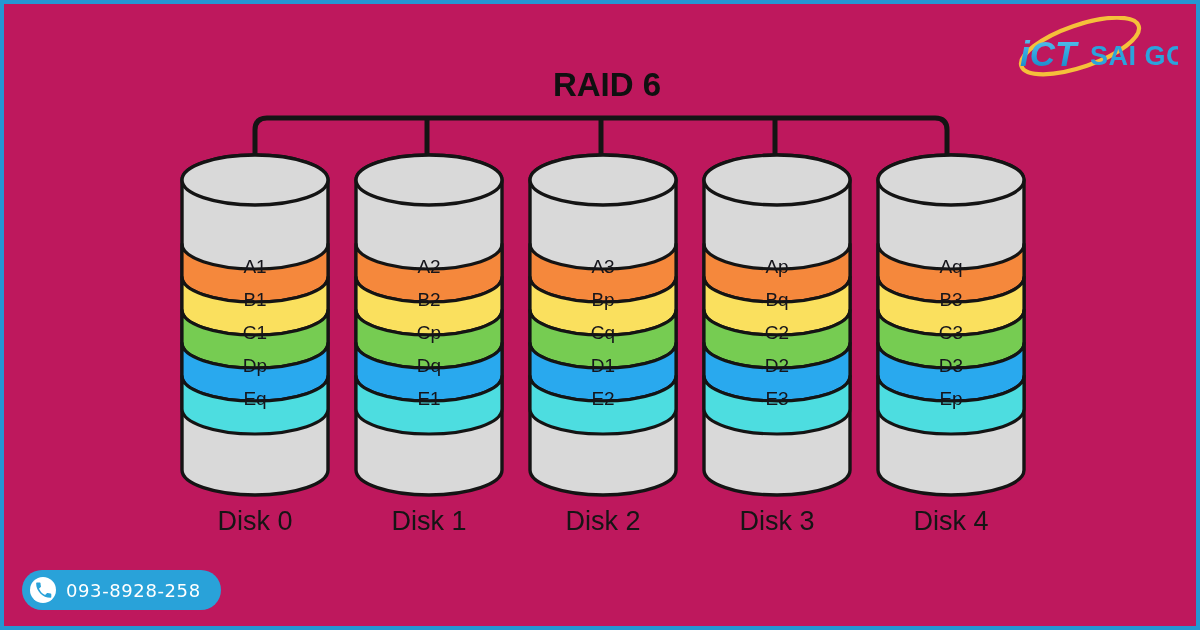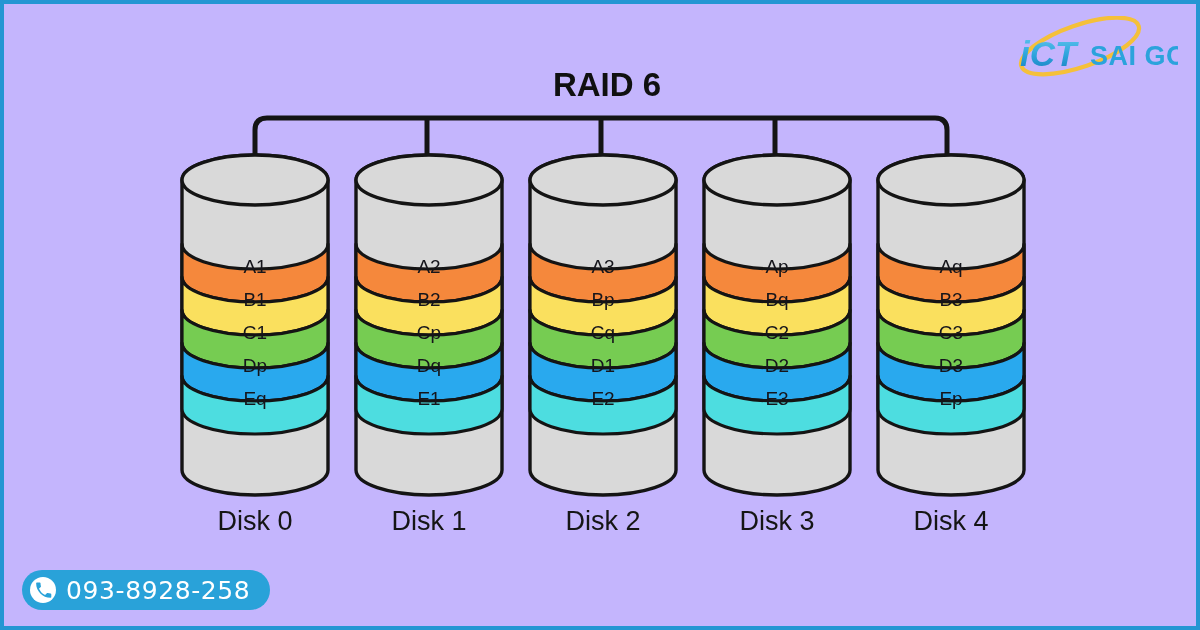--- a/index.html
+++ b/index.html
@@ -7,21 +7,21 @@
     padding: 0;
     background: #ffffff;
   }
   body {
     font-family: "Liberation Sans", sans-serif;
   }
   #canvas {
     position: relative;
     width: 1200px;
     height: 630px;
-    background: #c4b5fd;
+    background: #be185d;
     box-sizing: border-box;
     overflow: hidden;
   }
   #frame-border {
     position: absolute;
     left: 0; top: 0;
     width: 1200px;
     height: 630px;
     box-sizing: border-box;
     border: 4px solid #2496D3;
@@ -58,21 +58,21 @@
     border-radius: 50%;
     background: #ffffff;
     display: flex;
     align-items: center;
     justify-content: center;
     margin-right: 10px;
     flex: 0 0 auto;
   }
   #phone-number {
     color: #ffffff;
-    font-size: 25px;
+    font-size: 18px;
     letter-spacing: 0.6px;
     white-space: nowrap;
     font-family: "DejaVu Sans", sans-serif;
   }
   .svg-title {
     font-family: "Liberation Sans", sans-serif;
     font-weight: bold;
     font-size: 33px;
     fill: #101010;
   }

